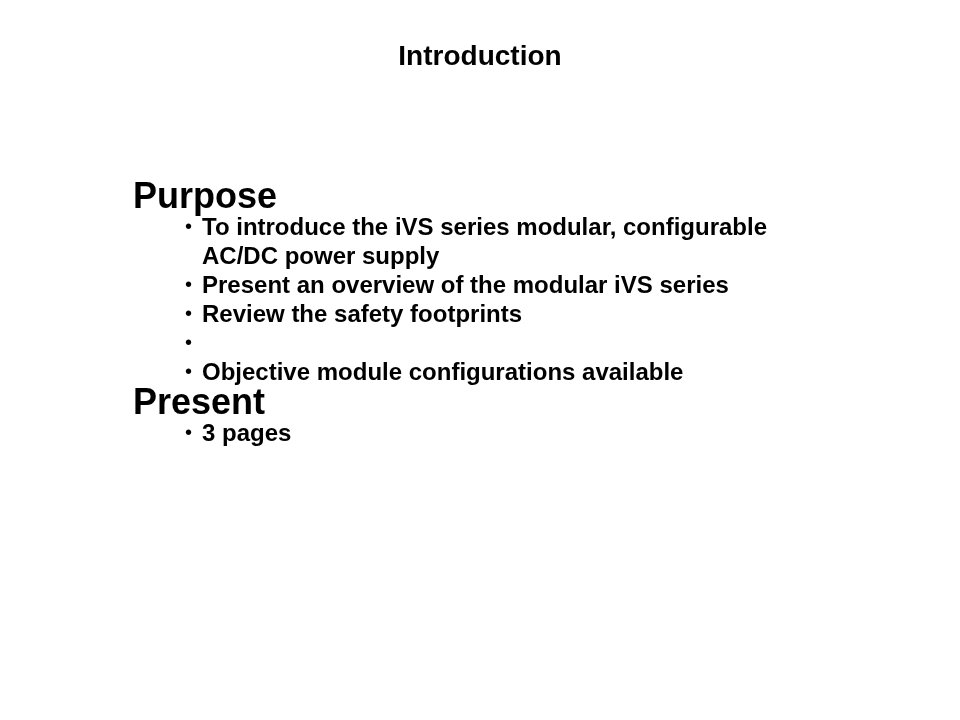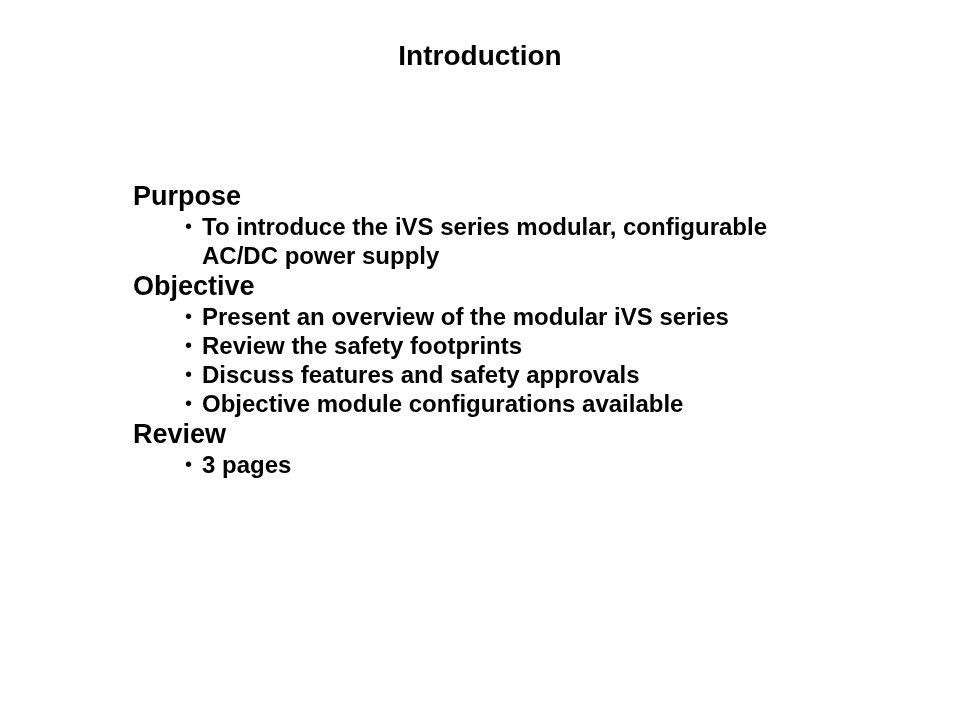--- a/index.html
+++ b/index.html
@@ -27,21 +27,21 @@
     font-weight: bold;
     line-height: 32px;
   }
   .slide-content {
     position: absolute;
     left: 133px;
     top: 180px;
     width: 760px;
   }
   .section-heading {
-    font-size: 27px;
+    font-size: 36px;
     font-weight: bold;
     line-height: 32px;
   }
   .bullet {
     display: flex;
     align-items: flex-start;
     padding-left: 52px;
     font-size: 24px;
     line-height: 29px;
   }
@@ -67,41 +67,39 @@
 
     <div class="section">
       <div class="section-heading">Purpose</div>
       <div class="bullet">
         <span class="bullet-dot">•</span>
         <span class="bullet-text">To introduce the iVS series modular, configurable AC/DC power supply</span>
       </div>
     </div>
 
     <div class="section">
-      <div class="section-heading">Objective</div>
       <div class="bullet">
         <span class="bullet-dot">•</span>
         <span class="bullet-text">Present an overview of the modular iVS series</span>
       </div>
       <div class="bullet">
         <span class="bullet-dot">•</span>
         <span class="bullet-text">Review the safety footprints</span>
       </div>
       <div class="bullet">
         <span class="bullet-dot">•</span>
-        <span class="bullet-text">Discuss features and safety approvals</span>
       </div>
       <div class="bullet">
         <span class="bullet-dot">•</span>
         <span class="bullet-text">Objective module configurations available</span>
       </div>
     </div>
 
     <div class="section">
-      <div class="section-heading">Review</div>
+      <div class="section-heading">Present</div>
       <div class="bullet">
         <span class="bullet-dot">•</span>
         <span class="bullet-text">3 pages</span>
       </div>
     </div>
 
   </div>
 </div>
 
 </body></html>

